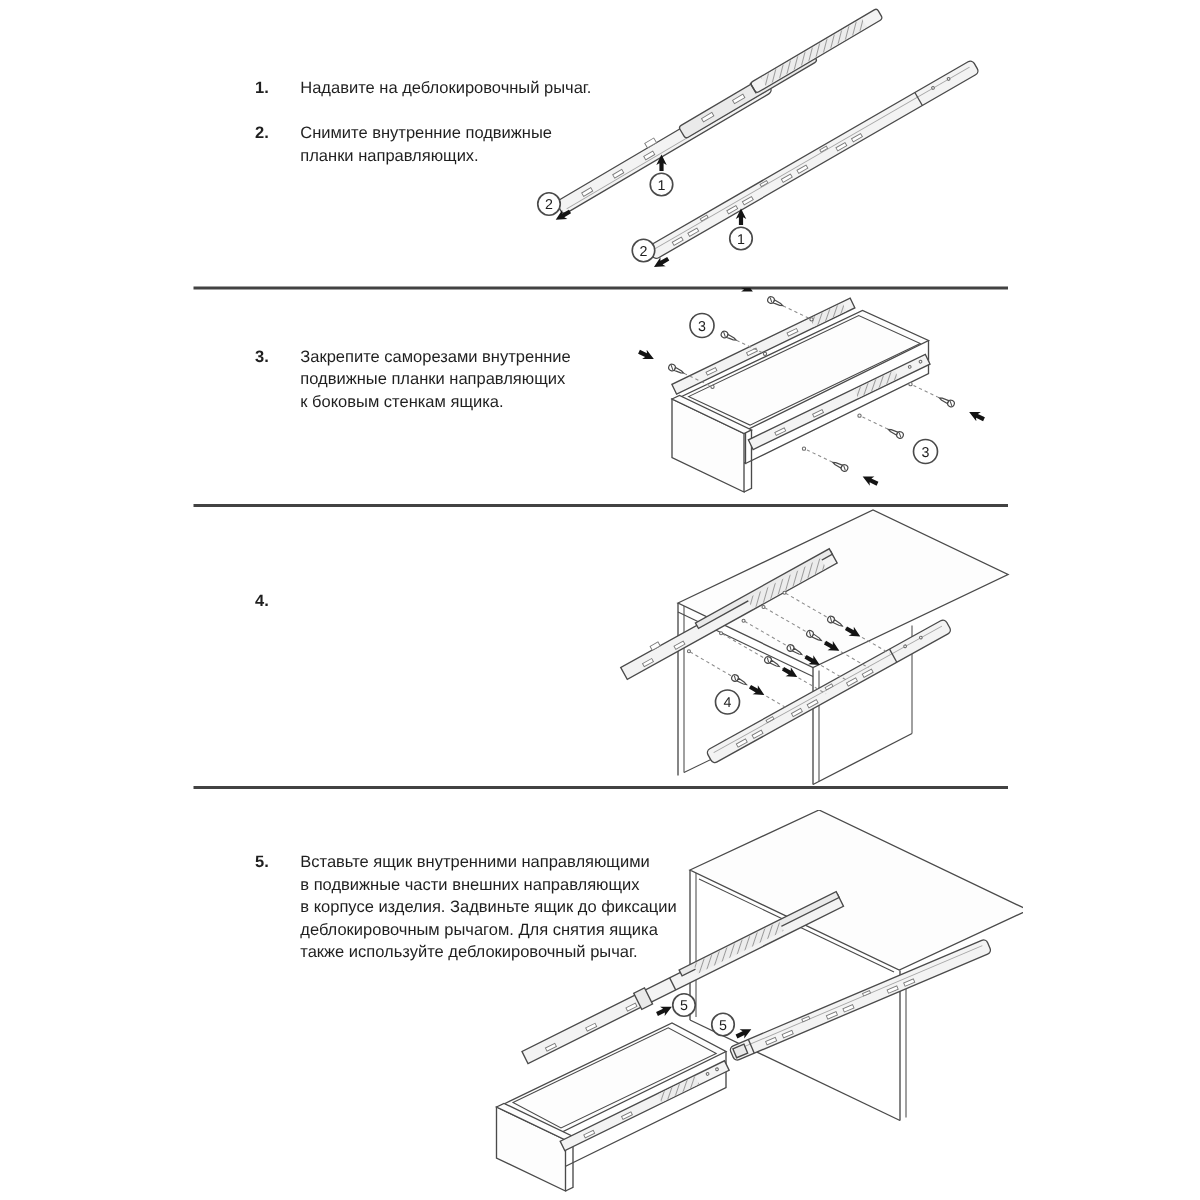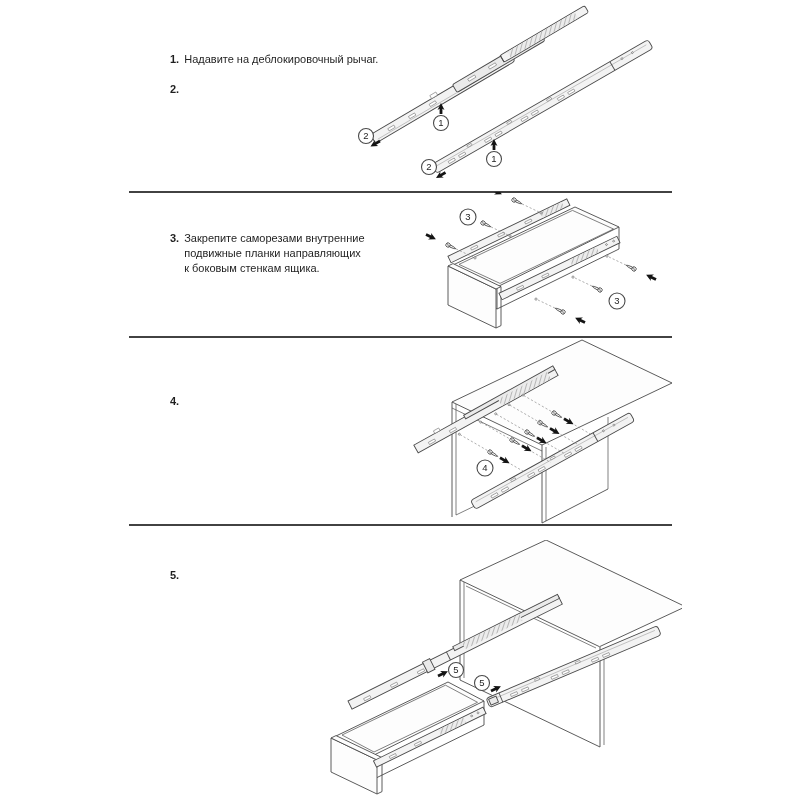--- a/index.html
+++ b/index.html
@@ -1,20 +1,20 @@
 <!DOCTYPE html>
 <html><head>
 <meta charset="utf-8">
 <style>
   html,body{margin:0;padding:0;background:#fff;}
   .page{position:relative;width:800px;height:800px;background:#ffffff;
         font-family:"Liberation Sans",sans-serif;overflow:hidden;}
   .step{position:absolute;display:flex;gap:5px;font-size:11px;line-height:15px;color:#1f1f1f;}
   .step .num{font-weight:bold;flex:0 0 auto;}
-  .step .txt{white-space:pre-line;}
+  .step .txt{white-space:pre-line;margin-left:16px;}
   .divider{position:absolute;left:129px;width:543px;height:2px;background:#424242;}
   .illo{position:absolute;}
   .ln{stroke:#4a4a4a;stroke-width:0.9;fill:none;}
   .lnthin{stroke:#4a4a4a;stroke-width:0.7;fill:none;}
   .face{stroke:#4a4a4a;stroke-width:0.9;fill:#fdfdfd;}
   .rail{stroke:#4a4a4a;stroke-width:0.9;fill:#f3f3f3;}
   .rail2{stroke:#4a4a4a;stroke-width:0.9;fill:#eaeaea;}
   .slot{stroke:#7a7a7a;stroke-width:0.6;fill:#ffffff;}
   .dash{stroke:#8c8c8c;stroke-width:0.7;stroke-dasharray:2.2,2;fill:none;}
   .hole{stroke:#6a6a6a;stroke-width:0.7;fill:#fff;}
@@ -42,20 +42,22 @@
       </g>
     </defs>
   </svg>
 
   <div class="step" style="left:170px;top:52px;width:230px">
     <span class="num">1.</span>
     <span class="txt">Надавите на деблокировочный рычаг.</span>
   </div>
   <div class="step" style="left:170px;top:82px;width:230px">
     <span class="num">2.</span>
+    <span class="txt">Снимите внутренние подвижные
+планки направляющих.</span>
   </div>
 
   <svg class="illo" style="left:350px;top:0;width:310px;height:192px" viewBox="0 0 310 192">
 
     <g transform="translate(23,139) rotate(-30.5)">
       <rect class="rail" x="0" y="-5" width="162" height="10" rx="3"></rect>
       <line x1="4" y1="2.6" x2="158" y2="2.6" stroke="#a6a6a6" stroke-width="0.6"></line>
       <rect class="slot" x="18" y="-1.4" width="7" height="2.6"></rect>
       <rect class="slot" x="42" y="-1.4" width="7" height="2.6"></rect>
       <rect class="slot" x="66" y="-1.4" width="7" height="2.6"></rect>
@@ -249,20 +251,25 @@
     <g class="callout">
       <circle cx="85" cy="131" r="8"></circle>
       <text x="85" y="134.4">4</text>
     </g>
   </svg>
 
   <div class="divider" style="top:524px"></div>
 
   <div class="step" style="left:170px;top:568px;width:310px">
     <span class="num">5.</span>
+    <span class="txt">Вставьте ящик внутренними направляющими
+в подвижные части внешних направляющих
+в корпусе изделия. Задвиньте ящик до фиксации
+деблокировочным рычагом. Для снятия ящика
+также используйте деблокировочный рычаг.</span>
   </div>
 
   <svg class="illo" style="left:330px;top:540px;width:352px;height:260px" viewBox="0 0 352 260">
     <g>
       <path class="face" d="M130,40 L216,0 L355.5,66.7 L269.5,106.7 Z"></path>
       <path class="ln" d="M130,40 L130,140"></path>
       <path class="lnthin" d="M134,42 L134,138"></path>
       <path class="lnthin" d="M136,46 L266,108"></path>
       <path class="ln" d="M270,107 L270,207"></path>
       <path class="lnthin" d="M274,109 L274,205"></path>

